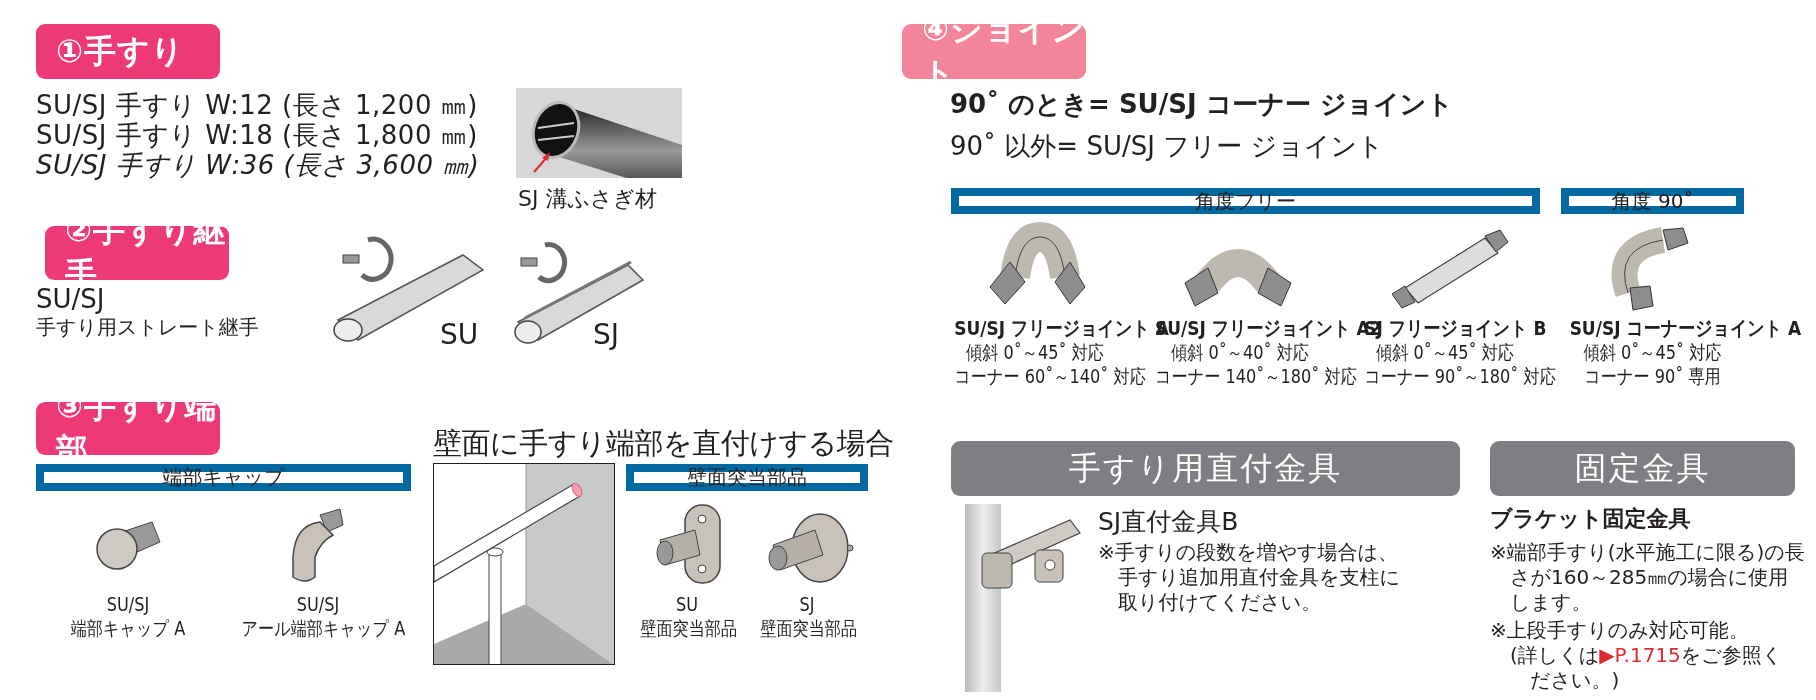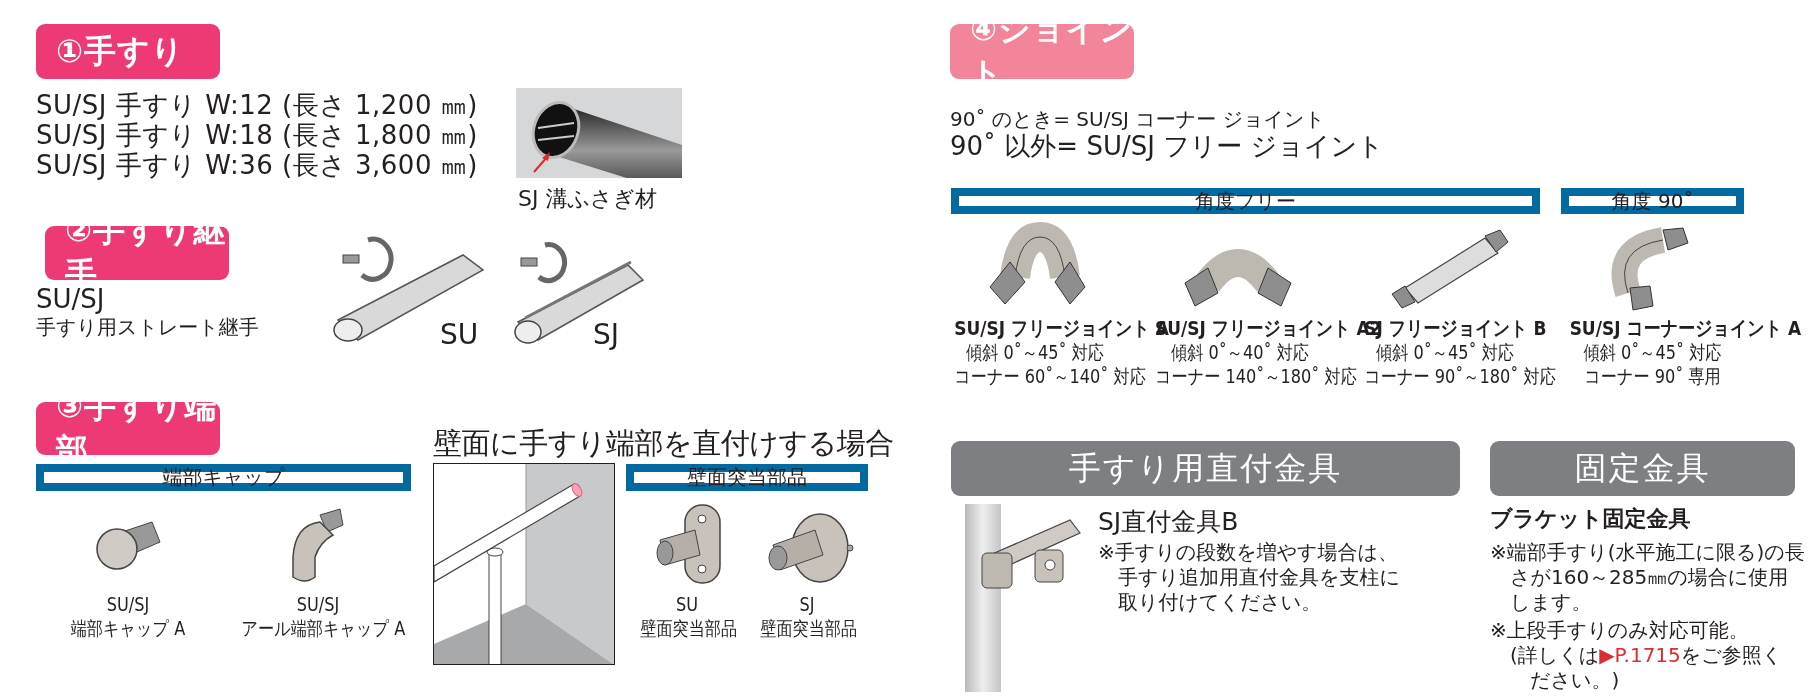--- a/index.html
+++ b/index.html
@@ -22,21 +22,21 @@
   .red { color:#e02a32; }
   svg { position:absolute; overflow:visible; }
 </style>
 </head>
 <body>
 
 <div class="badge dark" style="left:36px;top:24px;width:184px;height:55px;">①手すり</div>
 
 <div class="spec-line" style="top:88px;">SU/SJ 手すり W:12 (長さ 1,200 ㎜)</div>
 <div class="spec-line" style="top:118px;">SU/SJ 手すり W:18 (長さ 1,800 ㎜)</div>
-<div class="spec-line" style="top:148px;">SU/SJ 手すり W:36 (長さ 3,600 ㎜)</div>
+<div class="spec-line" style="top:148px;font-style:italic;">SU/SJ 手すり W:36 (長さ 3,600 ㎜)</div>
 
 <div class="abs" style="left:516px;top:88px;width:166px;height:90px;background:#d6d7d9;overflow:hidden;">
   <svg width="166" height="90" viewBox="0 0 166 90">
     <defs>
       <linearGradient id="tubeg" x1="0" y1="0" x2="0" y2="1">
         <stop offset="0" stop-color="#1a1a1a"></stop>
           <stop offset="0.5" stop-color="#9a9a9a"></stop>
           <stop offset="1" stop-color="#2a2a2a"></stop>
       </linearGradient>
     </defs>
@@ -125,23 +125,23 @@
   <ellipse cx="55" cy="38" rx="28" ry="34" fill="#c8c2ba" stroke="#444" stroke-width="1.5"></ellipse>
   <polygon points="8,35 50,20 58,45 15,60" fill="#b5afa7" stroke="#444"></polygon>
   <ellipse cx="13" cy="48" rx="9" ry="12" fill="#999" stroke="#444"></ellipse>
   <circle cx="85" cy="38" r="3" fill="#aaa" stroke="#444"></circle>
 </svg>
 <div class="cap" style="left:752px;top:592px;width:110px;">
   <span class="s">SJ</span>
   <span class="s">壁面突当部品</span>
 </div>
 
-<div class="badge light" style="left:950px;top:24px;width:184px;height:55px;">④ジョイント</div>
-
-<div class="abs" style="left:950px;top:106px;font-size:20px;font-weight:normal;white-space:nowrap;">90˚ のとき= SU/SJ コーナー ジョイント</div>
+<div class="badge light" style="left:902px;top:24px;width:184px;height:55px;">④ジョイント</div>
+
+<div class="abs" style="left:950px;top:87px;font-size:26px;font-weight:bold;white-space:nowrap;">90˚ のとき= SU/SJ コーナー ジョイント</div>
 <div class="abs" style="left:950px;top:129px;font-size:26px;font-weight:normal;white-space:nowrap;">90˚ 以外= SU/SJ フリー ジョイント</div>
 
 <div class="hbox" style="left:951px;top:188px;width:589px;height:26px;">角度フリー</div>
 <div class="hbox" style="left:1561px;top:188px;width:183px;height:26px;">角度 90˚</div>
 
 <svg style="left:985px;top:232px;" width="100" height="75" viewBox="0 0 100 75">
   <path d="M30,45 Q35,5 55,5 Q75,5 80,45" fill="none" stroke="#bdb8b0" stroke-width="30"></path>
   <path d="M30,45 Q35,5 55,5 Q75,5 80,45" fill="none" stroke="#444" stroke-width="1"></path>
   <polygon points="5,55 25,30 40,50 20,72" fill="#8e8e8e" stroke="#333"></polygon>
   <polygon points="70,50 85,30 100,55 85,72" fill="#8e8e8e" stroke="#333"></polygon>

